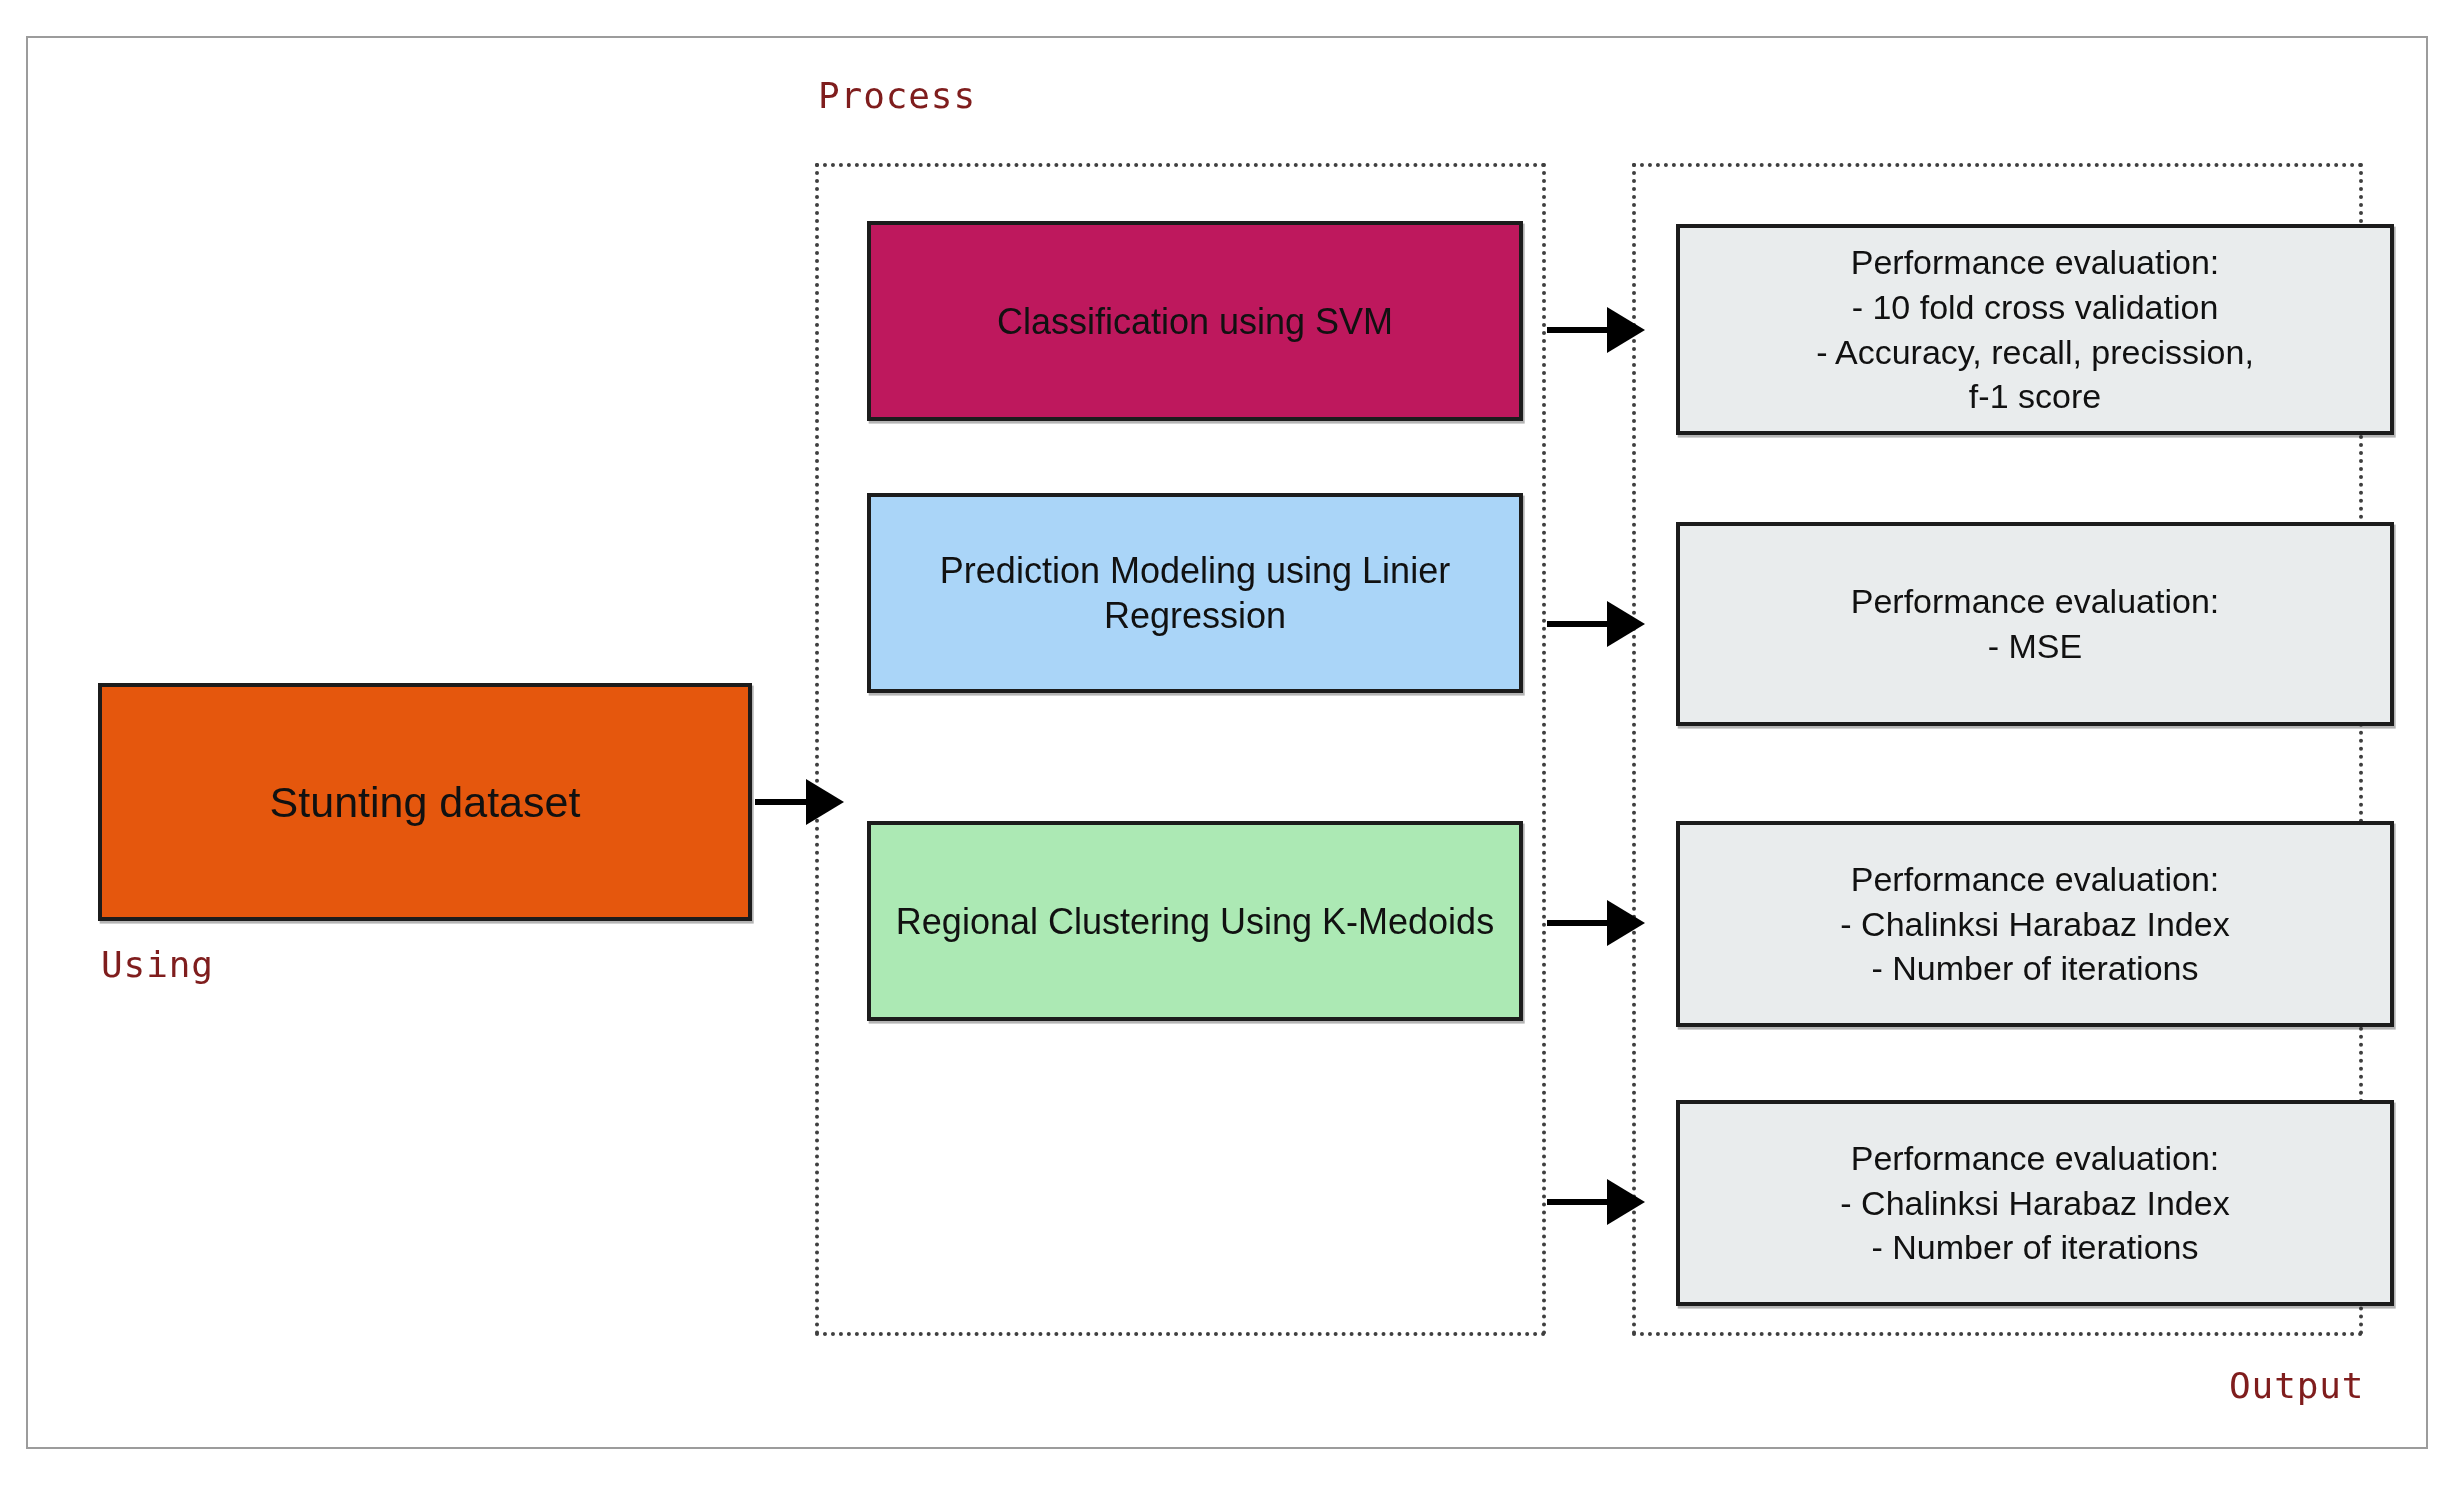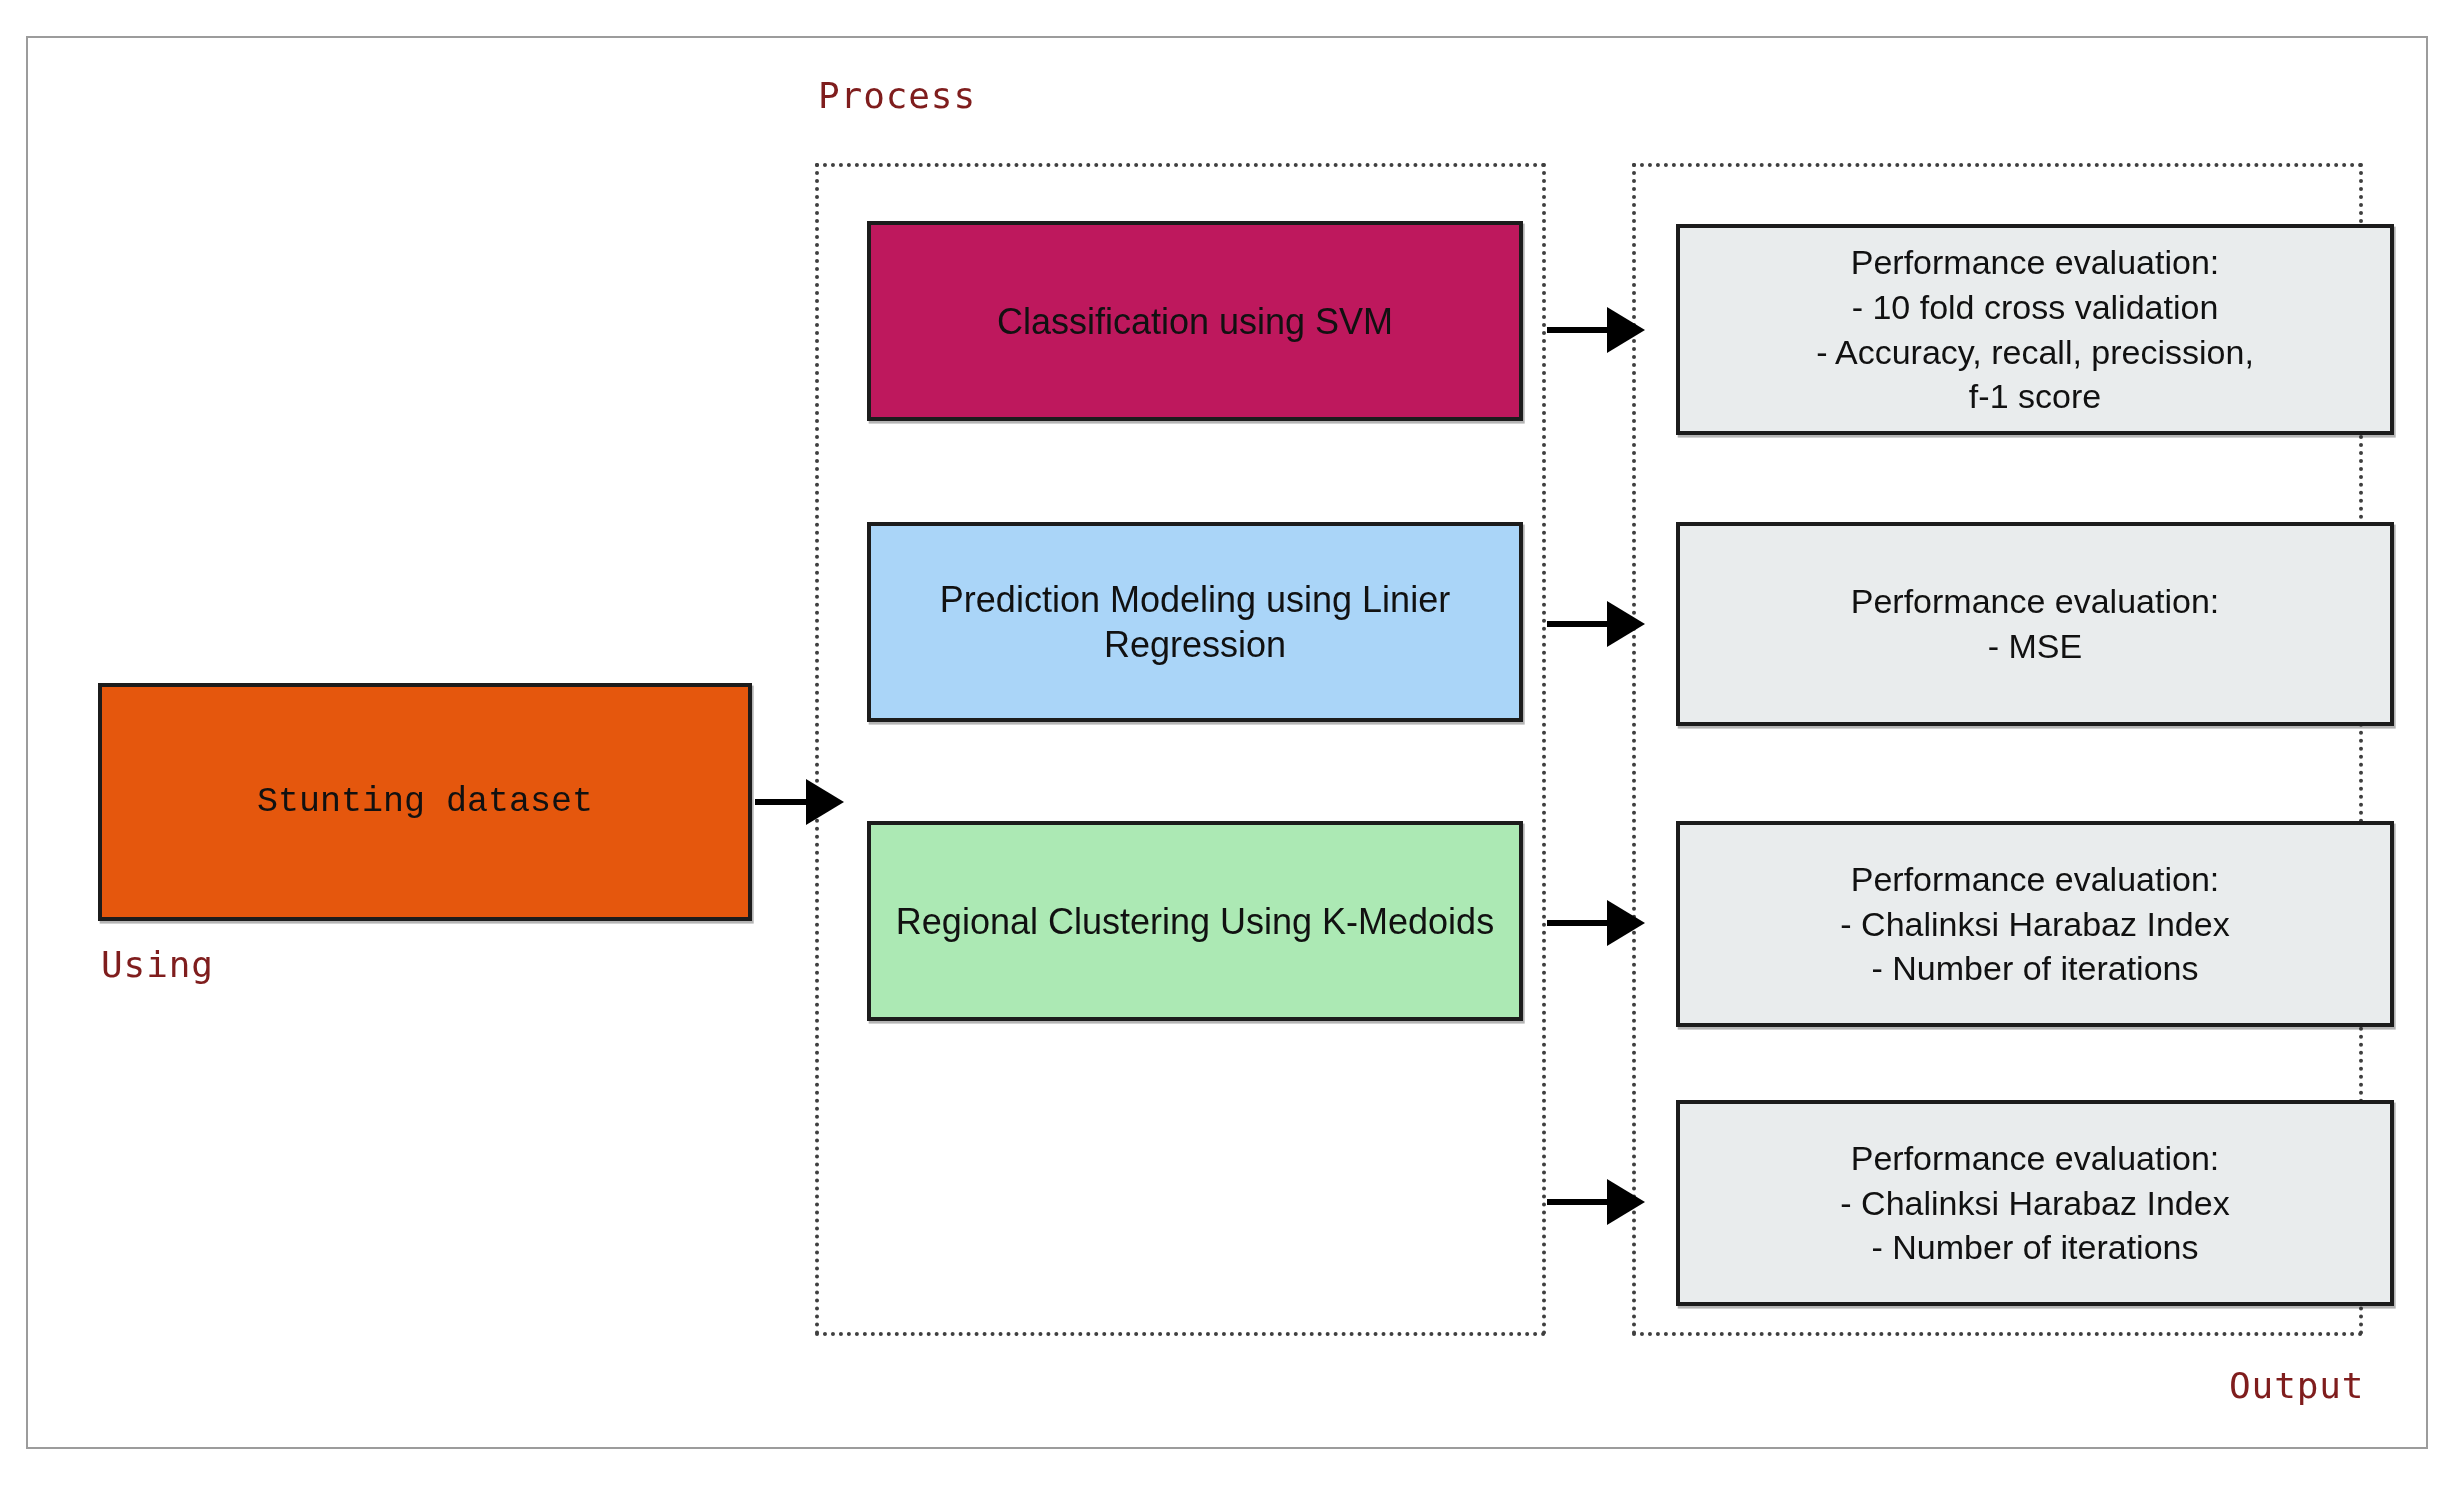--- a/index.html
+++ b/index.html
@@ -50,38 +50,37 @@
     border: 4.3px solid #1c1c1c;
     display: flex;
     flex-direction: column;
     align-items: center;
     justify-content: center;
     text-align: center;
     box-shadow: 1.7px 2.6px 0 rgba(40,40,40,0.35);
   }
   .input-node {
     left: 98px; top: 683px; width: 654px; height: 238px;
-    font-size: 35px;
+    font-size: 43px;
     padding: 0 26px;
-    font-family: Liberation Mono, monospace;
   }
   .process-node {
     left: 867px; width: 656px; height: 200px;
     font-size: 36px;
     line-height: 1.25;
     padding: 0 17px;
   }
   .output-node {
     left: 1676px; width: 718px;
     font-size: 34px;
     line-height: 1.32;
     padding: 0 13.7px;
   }
   .pnode-1 { top: 221px; }
-  .pnode-2 { top: 522px; }
+  .pnode-2 { top: 493px; }
   .pnode-3 { top: 821px; }
   .pnode-4 { top: 1093px; }
   .onode-1 { top: 224px; height: 211px; }
   .onode-2 { top: 522px; height: 204px; }
   .onode-3 { top: 821px; height: 206px; }
   .onode-4 { top: 1100px; height: 206px; }
   .arrow {
     position: absolute;
     height: 46px;
   }

